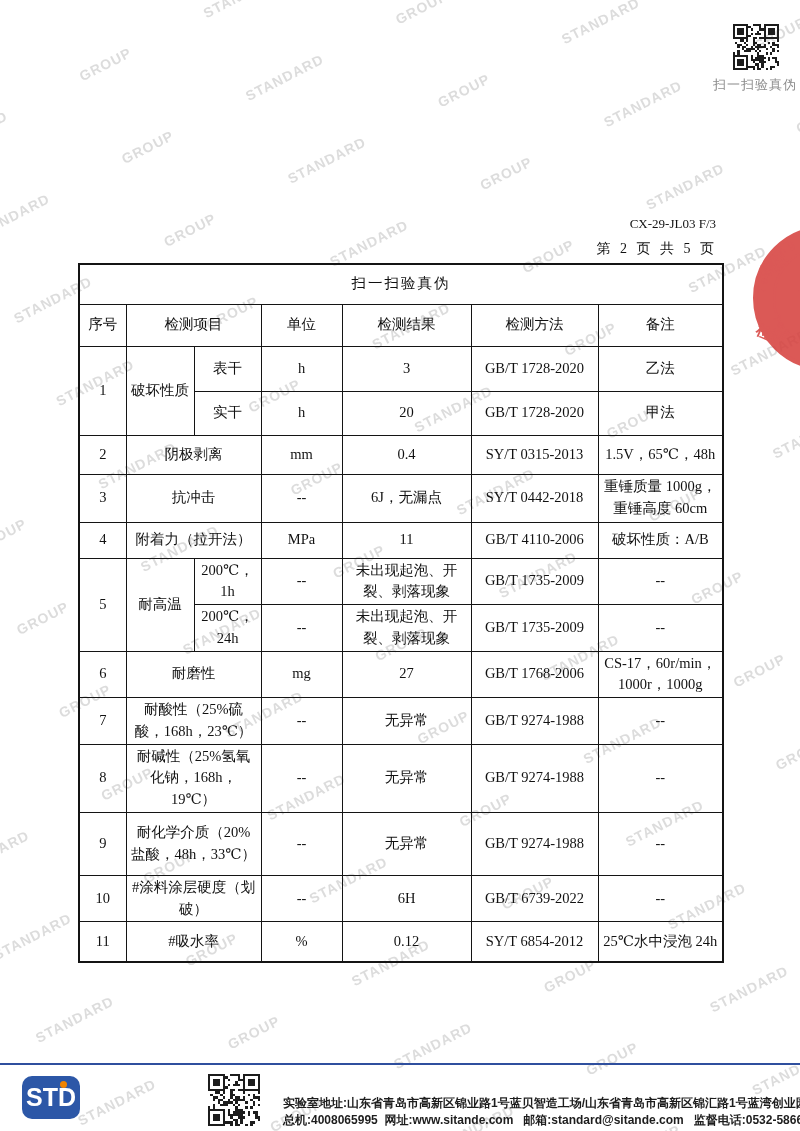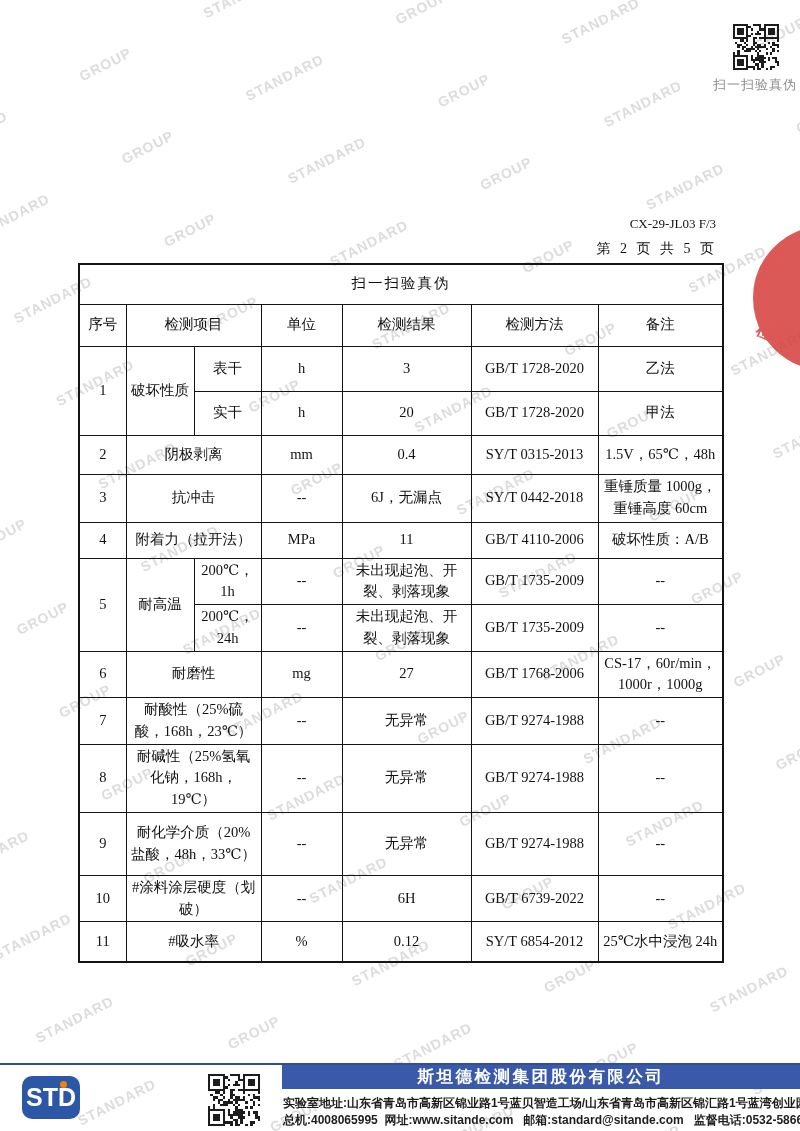--- a/index.html
+++ b/index.html
@@ -660,17 +660,16 @@
         <div style="grid-area: 21 / 6;"></div>
         <div style="grid-area: 21 / 7;"></div>
         <div style="grid-area: 21 / 10;"></div>
         <div style="grid-area: 21 / 12;"></div>
         <div style="grid-area: 21 / 13;"></div>
         <div style="grid-area: 21 / 16;"></div>
         <div style="grid-area: 21 / 18;"></div>
       </div>
   </div>
 
-  <div class="banner" id="banner" style="background: rgb(58, 90, 169);">斯坦德检测集团股份有限公司</div>
   <div class="addr">实验室地址:山东省青岛市高新区锦业路1号蓝贝智造工场/山东省青岛市高新区锦汇路1号蓝湾创业园</div>
   <div class="contacts">总机:4008065995  网址:www.sitande.com   邮箱:standard@sitande.com   监督电话:0532-58668377</div>
 
 </div>
 
 </body></html>

